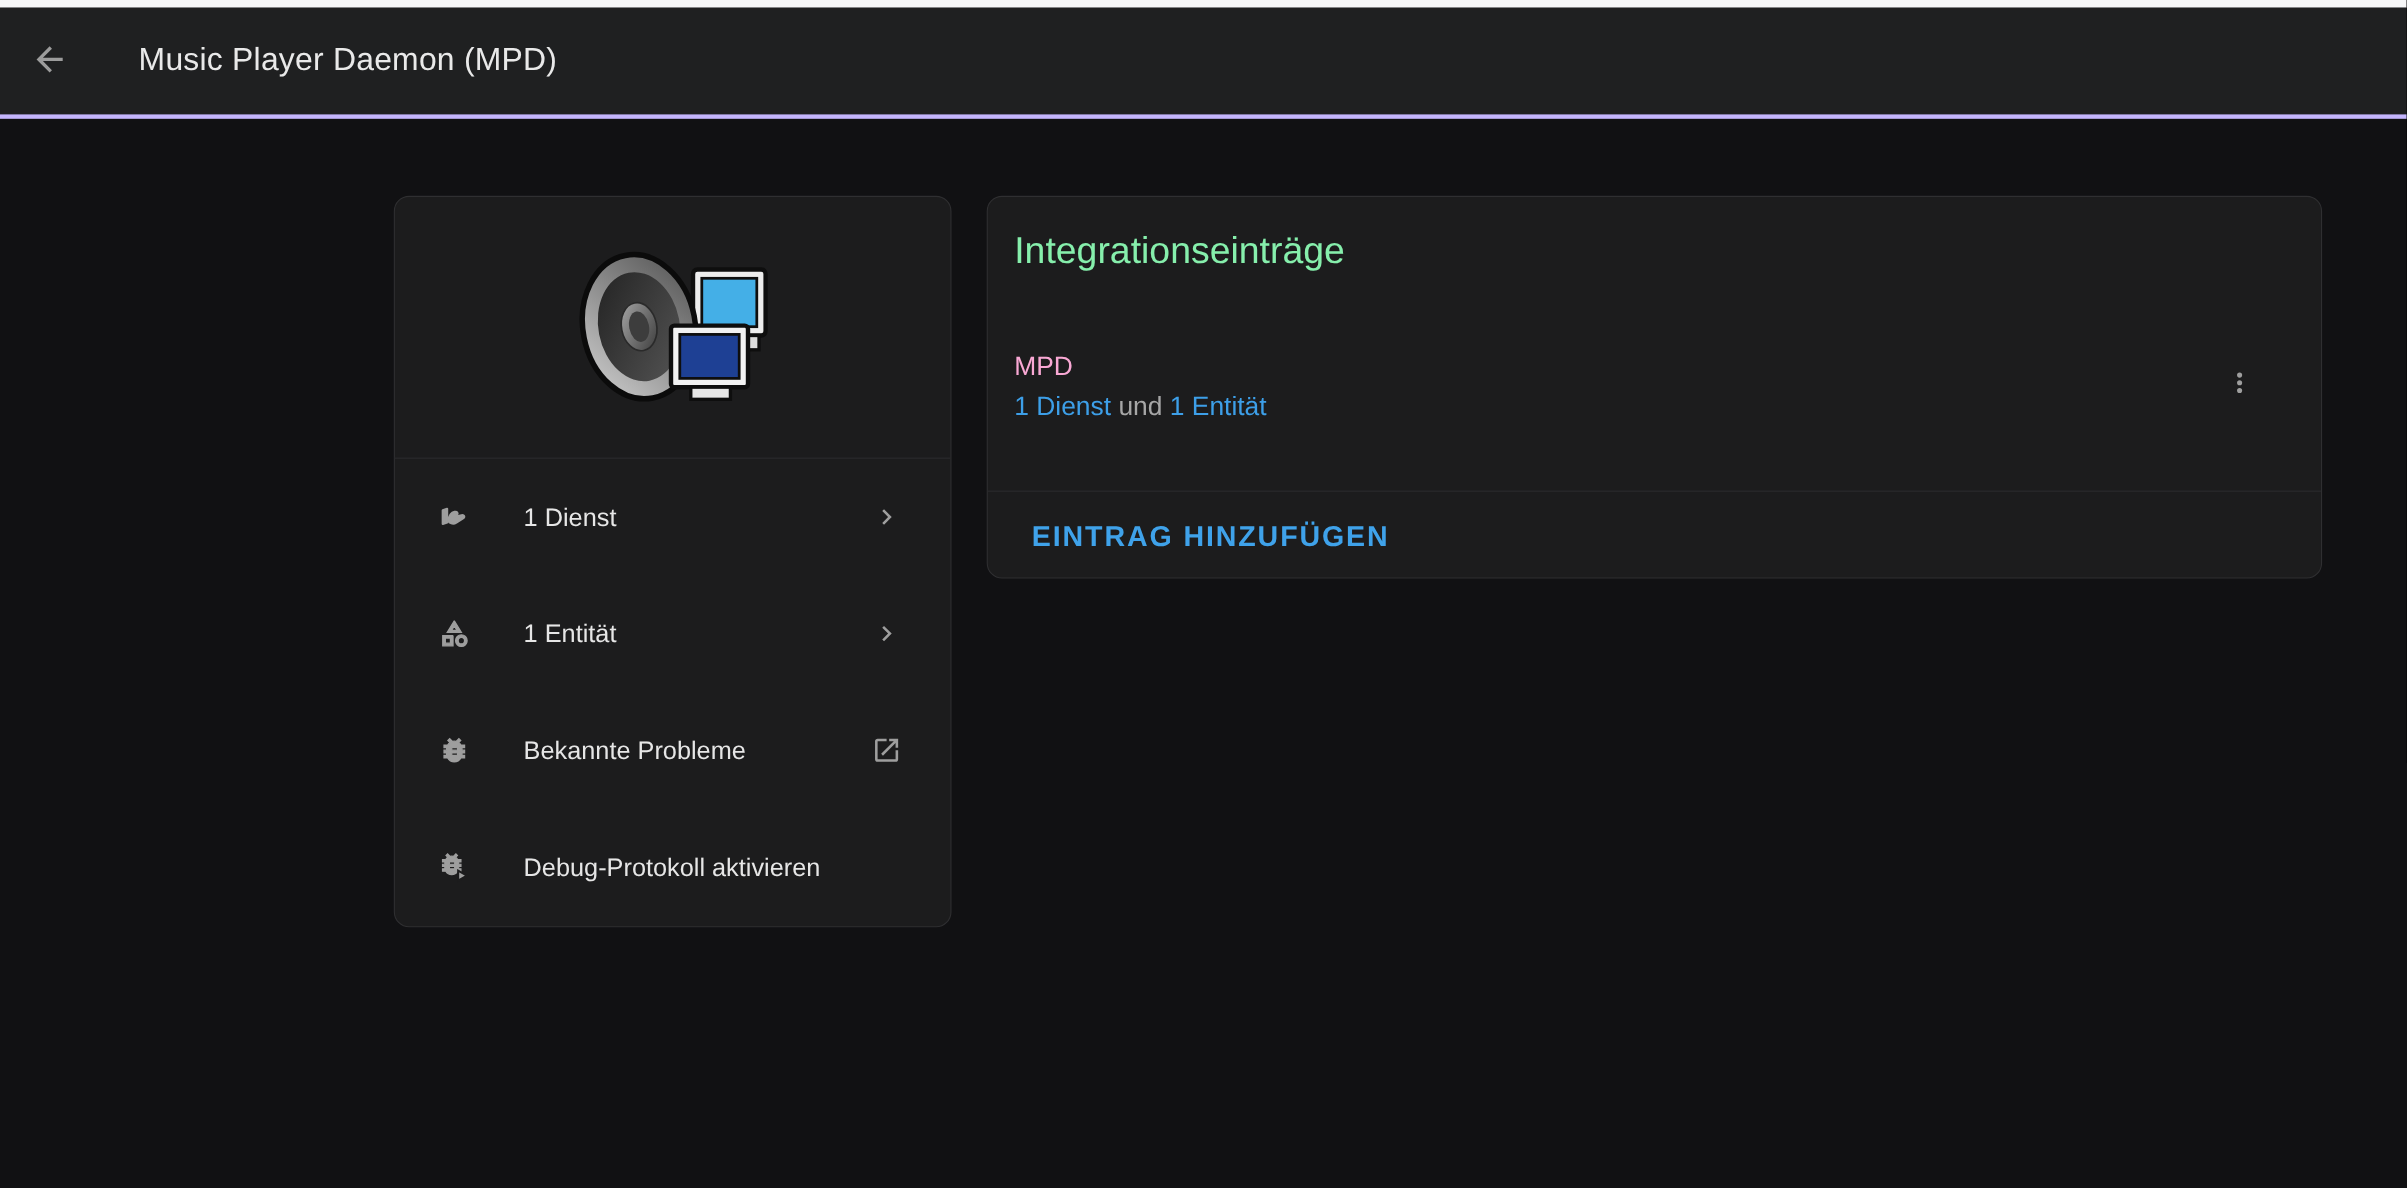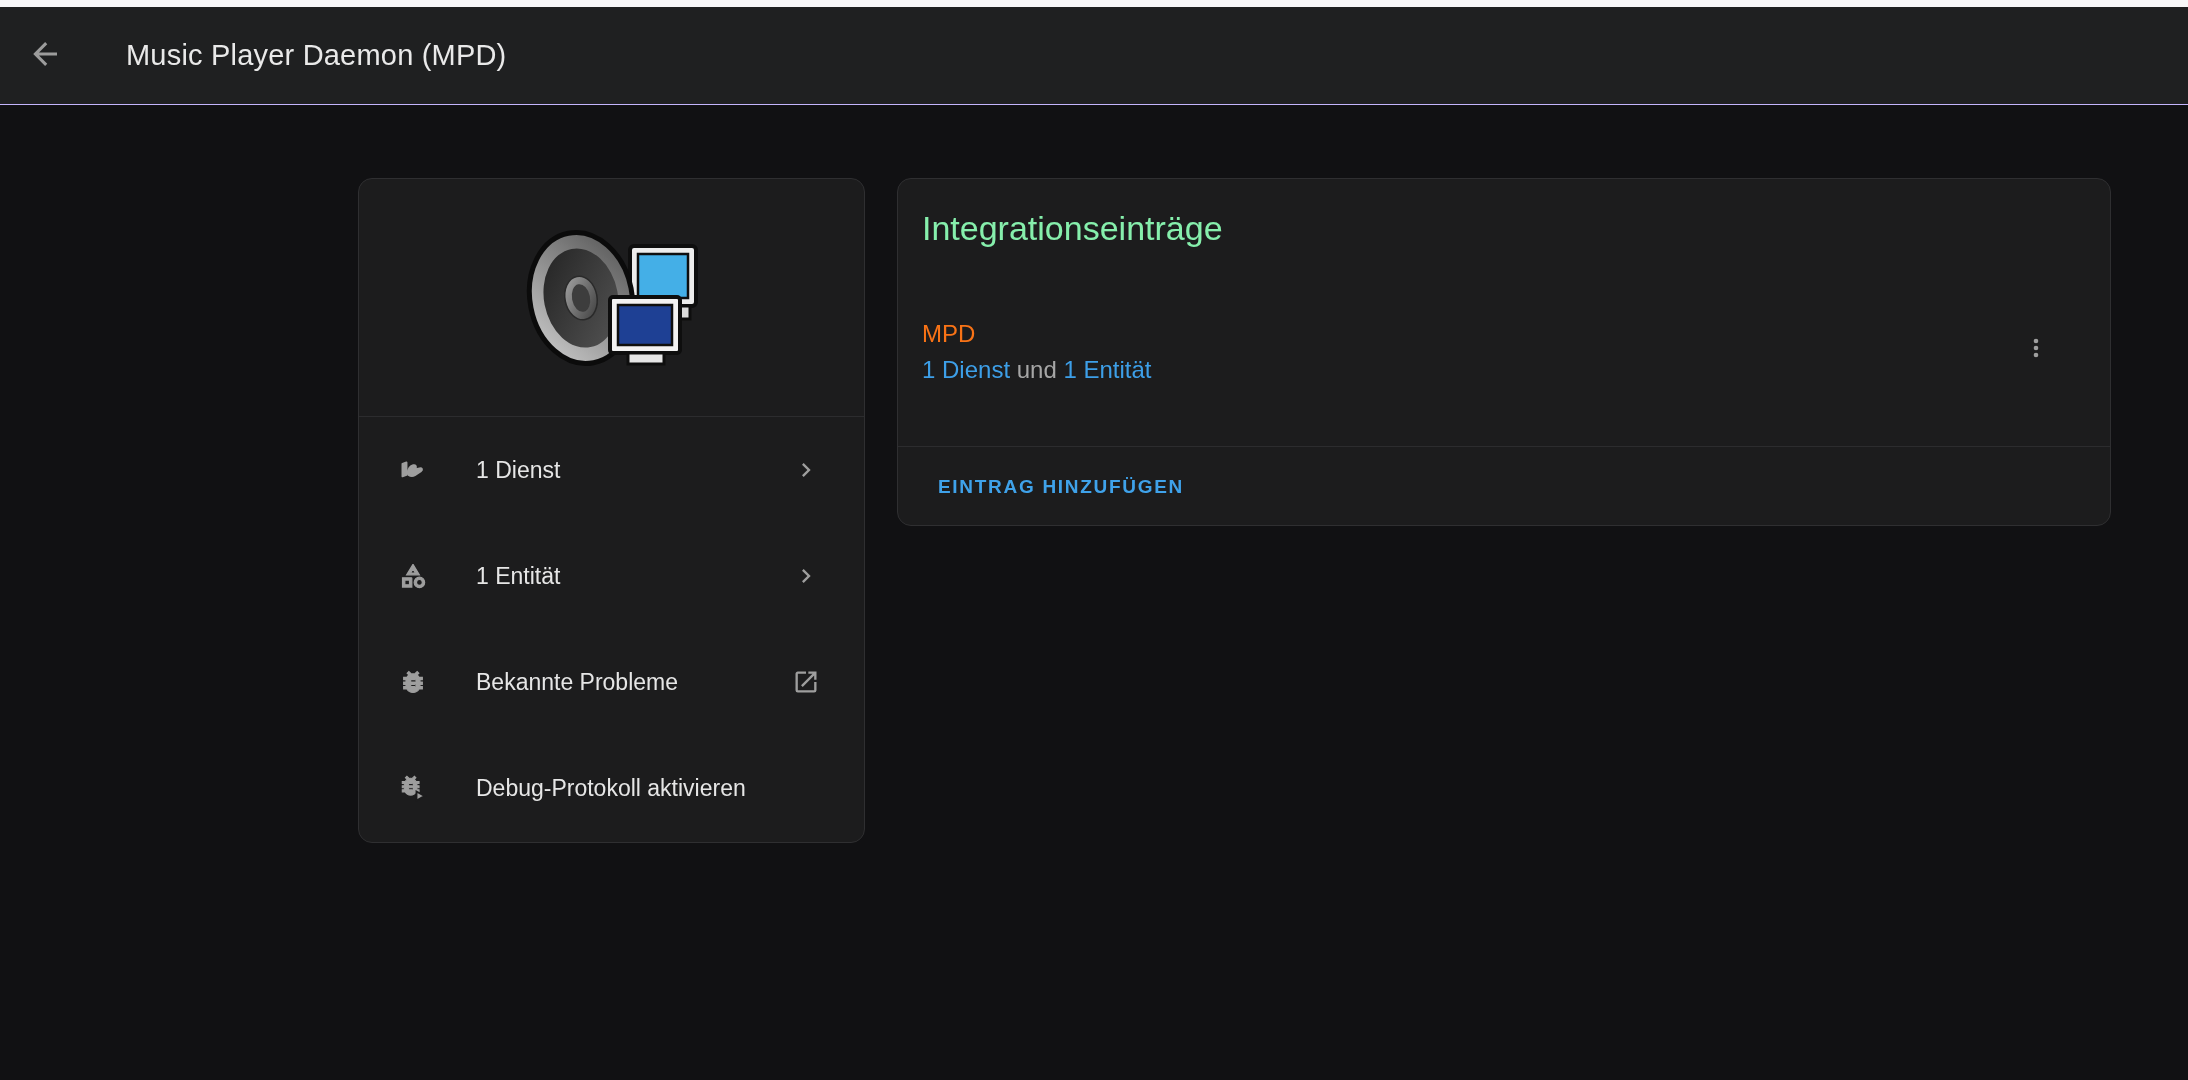--- a/index.html
+++ b/index.html
@@ -7,21 +7,21 @@
     position:relative;width:2188px;height:1080px;overflow:hidden;
     background:#111113;
     font-family:"Liberation Sans", sans-serif;
     -webkit-font-smoothing:antialiased;
   }
   
   .top-strip{position:absolute;top:0;left:0;right:0;height:7px;background:#f7f7f8;}
   
   .header{
     position:absolute;top:7px;left:0;right:0;height:97px;
-    background:#1f2021;border-bottom:1px solid #c4b5fd;
+    background:#1f2021;border-bottom:4px solid #c4b5fd;
     display:flex;align-items:center;
   }
   .back-btn{
     margin-left:20px;width:50px;height:50px;border:none;background:transparent;
     display:flex;align-items:center;justify-content:center;cursor:pointer;padding:0;
   }
   .back-btn svg{width:36px;height:36px;fill:#9c9c9c;}
   .header-title{
     margin-left:56px;font-size:29px;color:#e9e9e9;font-weight:400;letter-spacing:.2px;
   }
@@ -41,32 +41,32 @@
   .menu-item{
     flex:1;display:flex;align-items:center;padding:0 44px 0 40px;cursor:pointer;
   }
   .mi-icon{width:28px;height:28px;flex:none;}
   .mi-icon svg{width:28px;height:28px;fill:#9e9e9e;stroke:#9e9e9e;}
   .mi-label{margin-left:49px;flex:1;font-size:23px;color:#e6e6e6;}
   .mi-trailing{width:28px;height:28px;flex:none;}
   .mi-trailing svg{width:28px;height:28px;fill:#9e9e9e;}
   
   .entries-title{position:absolute;left:24px;top:26px;font-size:34px;line-height:46px;color:#86efac;font-weight:400;}
-  .entry-name{position:absolute;left:24px;top:140px;font-size:24px;line-height:30px;color:#f97316;}
+  .entry-name{position:absolute;left:24px;top:140px;font-size:24px;line-height:30px;color:#f9a8d4;}
   .entry-links{position:absolute;left:24px;top:178px;font-size:24px;line-height:26px;color:#a6a6a6;}
   .entry-links .link{color:#3d9fe8;cursor:pointer;text-decoration:none;}
   .dots-btn{
     position:absolute;right:50px;top:146px;width:48px;height:48px;border:none;background:transparent;
     display:flex;align-items:center;justify-content:center;cursor:pointer;padding:0;
   }
   .dots-btn svg{width:28px;height:28px;fill:#9e9e9e;}
   .entries-divider{position:absolute;left:0;right:0;top:267px;height:1px;background:#2c2c2e;}
   .add-btn{
     position:absolute;left:24px;top:286px;height:44px;padding:0 16px;border:none;background:transparent;
-    display:flex;align-items:center;color:#3fa2ea;font-size:19px;font-weight:700;
+    display:flex;align-items:center;color:#3fa2ea;font-size:26px;font-weight:700;
     letter-spacing:1.7px;border-radius:6px;cursor:pointer;
     font-family:"Liberation Sans", sans-serif;
   }
 </style>
 </head>
 <body>
 
 <div class="screen">
 
   <div class="top-strip"></div>

